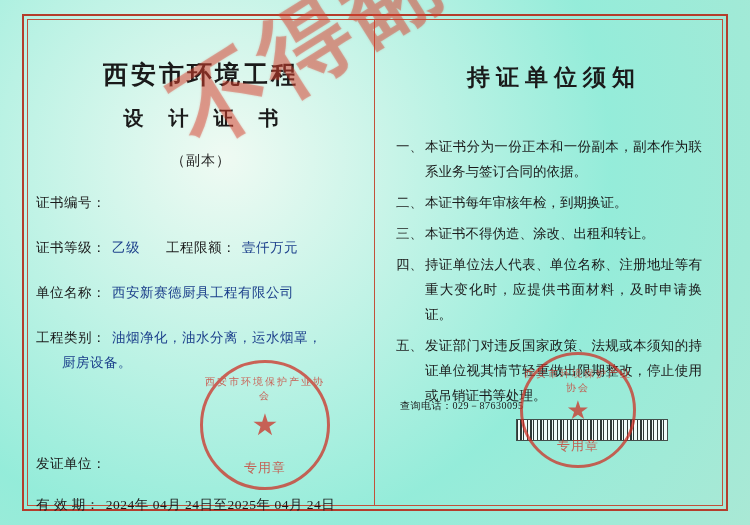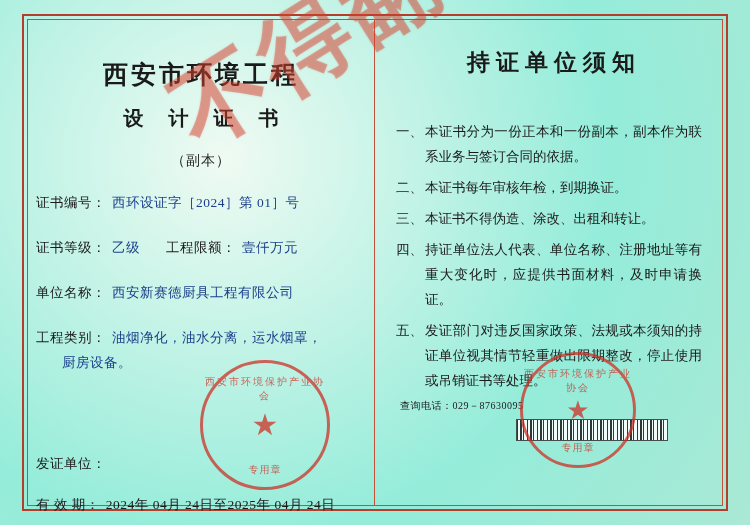--- a/index.html
+++ b/index.html
@@ -130,21 +130,21 @@
   .valid-row {
     margin-top: 18px;
   }
   .right-title {
     text-align: center;
     font-family: "Liberation Serif", serif;
     font-weight: bold;
     font-size: 23px;
     letter-spacing: 6px;
     color: #1a1a1a;
-    margin-top: 17px;
+    margin-top: 32px;
     padding-left: 6px;
   }
   .notice-list {
     margin-top: 42px;
     padding: 0 14px 0 10px;
   }
   .notice-item {
     display: flex;
     font-family: "Liberation Serif", serif;
     font-size: 13.5px;
@@ -222,21 +222,21 @@
   .seal-arc-top, .seal-arc-bottom {
     position: absolute;
     width: 100%;
     text-align: center;
     font-family: "Liberation Serif", serif;
     font-size: 10px;
     letter-spacing: 2px;
     color: #cf2b20;
   }
   .seal-arc-top { top: 12px; }
-  .seal-arc-bottom { bottom: 10px; font-size: 10px; letter-spacing: 1px; text-align: center; }
+  .seal-arc-bottom { bottom: 10px; font-size: 13px; letter-spacing: 1px; text-align: center; }
   
   .watermark {
     position: absolute;
     left: 150px;
     top: 70px;
     font-family: "Liberation Serif", serif;
     font-size: 92px;
     font-weight: bold;
     color: rgba(214, 62, 45, 0.38);
     transform: rotate(-32deg);
@@ -257,21 +257,20 @@
   <div class="frame-inner"></div>
   <div class="center-divider"></div>
 
   <div class="page-left">
     <div class="title-line1">西安市环境工程</div>
     <div class="title-line2">设 计 证 书</div>
     <div class="subtitle">（副本）</div>
 
     <div class="field-row row-grade">
       <span class="field-label">证书编号：</span>
-      <span class="field-value blue">西环设证字［2024］第 01］号</span>
     </div>
 
     <div class="field-row row-grade">
       <span class="field-label">证书等级：</span>
       <span class="field-value blue">乙级</span>
       <span class="gap-mid"></span>
       <span class="field-label">工程限额：</span>
       <span class="field-value blue">壹仟万元</span>
     </div>
 

